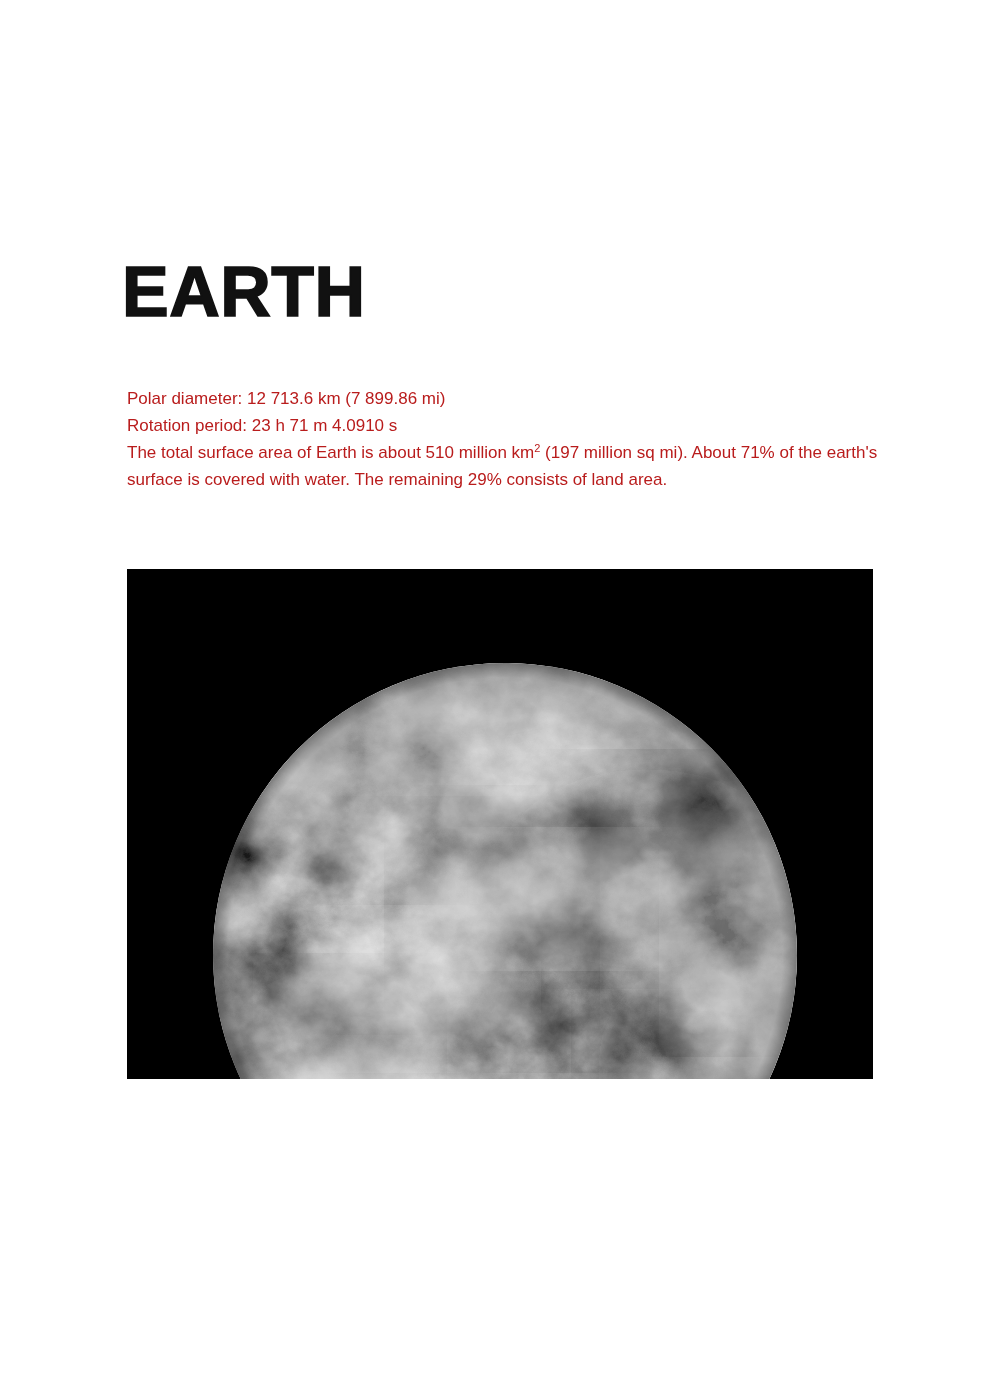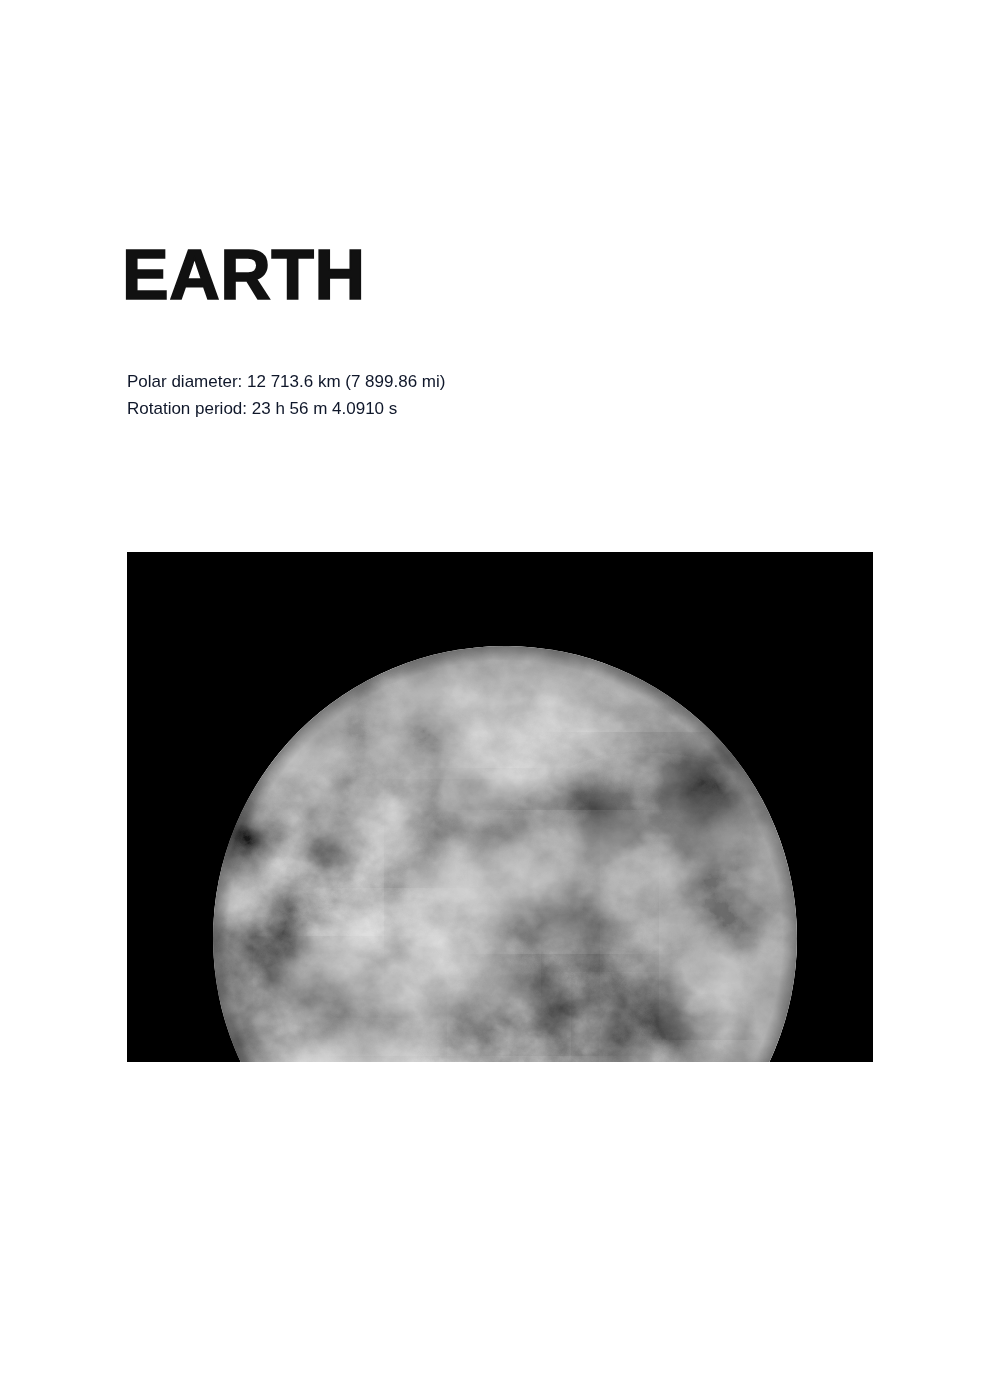--- a/index.html
+++ b/index.html
@@ -7,41 +7,42 @@
     padding: 0;
     background: #ffffff;
   }
   .poster {
     position: relative;
     width: 1000px;
     height: 1062px;
     background: #ffffff;
     overflow: hidden;
     font-family: "Liberation Sans", "DejaVu Sans", sans-serif;
+    margin-top: 17px;
   }
   .poster-title {
     position: absolute;
     left: 122px;
     top: 240px;
     margin: 0;
     font-size: 70px;
     line-height: 70px;
     font-weight: 700;
     letter-spacing: 0.5px;
     color: #111111;
     -webkit-text-stroke: 1.6px #111111;
   }
   .copy {
     position: absolute;
     left: 127px;
     top: 368px;
     width: 770px;
     font-size: 17px;
     line-height: 27px;
-    color: #0f172a;
+    color: #b91c1c;
   }
   .copy p {
     margin: 0;
   }
   .copy .closing {
     margin-top: 27px;
   }
   .sup {
     font-size: 11px;
     line-height: 0;
@@ -65,21 +66,22 @@
 </style>
 </head>
 <body>
 
 <div class="poster">
 
   <h1 class="poster-title">EARTH</h1>
 
   <div class="copy">
     <p>Polar diameter: 12 713.6 km (7 899.86 mi)</p>
-    <p>Rotation period: 23 h 56 m 4.0910 s</p>
+    <p>Rotation period: 23 h 71 m 4.0910 s</p>
+    <p><span>The total surface area of Earth is about 510 million km</span><span class="sup">2</span><span> (197 million sq mi). About 71% of the earth's surface is covered with water. The remaining 29% consists of land area.</span></p>
   </div>
 
   <figure class="photo">
     <svg viewBox="0 0 746 755" role="img">
       <defs>
         <clipPath id="globeClip">
           <circle cx="378" cy="386" r="292"></circle>
         </clipPath>
 
         <radialGradient id="oceanBase" cx="42%" cy="32%" r="75%">

